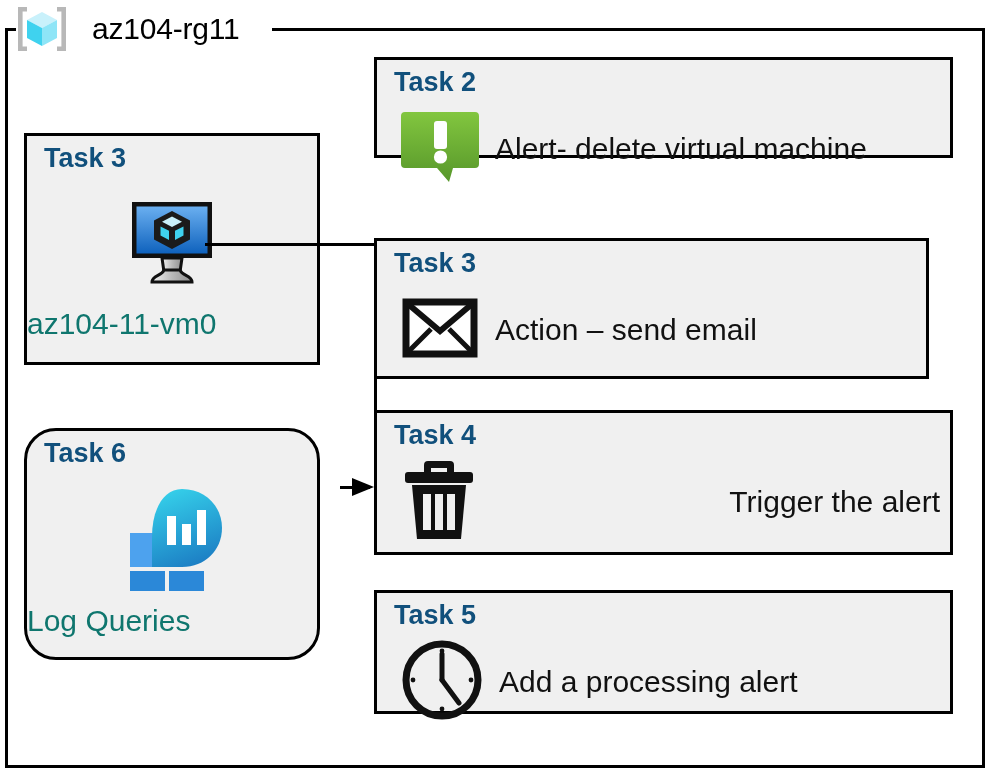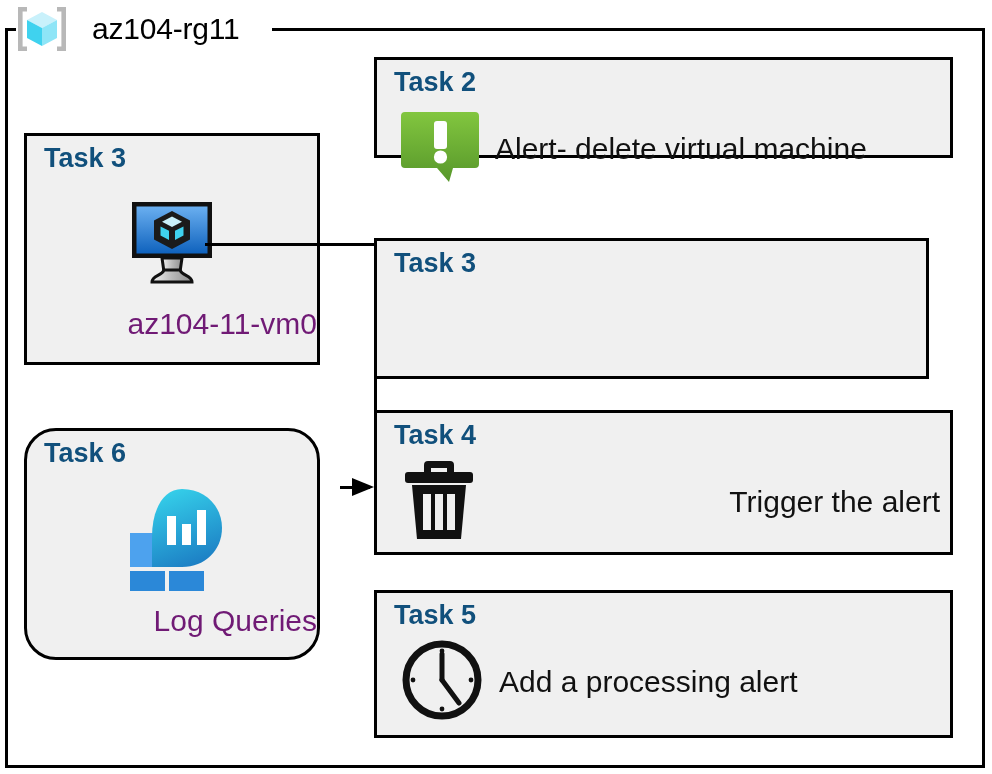--- a/index.html
+++ b/index.html
@@ -108,23 +108,23 @@
     position: absolute;
     left: 0;
     right: 0;
     display: flex;
     justify-content: center;
   }
   .card-left .card-caption {
     position: absolute;
     left: 0;
     right: 0;
-    text-align: right;
+    text-align: left;
     font-size: 30px;
-    color: #701a75;
+    color: #0f766e;
     line-height: 1;
     white-space: nowrap;
   }
 
   
   .card-right .card-row {
     position: absolute;
     left: 22px;
     right: 10px;
     display: flex;
@@ -257,20 +257,30 @@
           <rect x="35" y="13" width="13" height="28" rx="3" fill="#fefefe"></rect>
           <circle cx="41.5" cy="49" r="6.6" fill="#fefefe"></circle>
         </svg>
       </span>
       <span class="card-caption">Alert- delete virtual machine</span>
     </div>
   </div>
 
   <div class="card card-right" style="left:374px; top:238px; width:555px; height:141px;padding-left:32px;">
     <div class="card-label">Task 3</div>
+    <div class="card-row" style="top:50px;">
+      <span>
+        <svg width="82" height="74" viewBox="0 0 82 74" xmlns="http://www.w3.org/2000/svg">
+          <rect x="7" y="11" width="68" height="52" fill="#ffffff" stroke="#111111" stroke-width="7"></rect>
+          <path d="M9 13 L41 40 L73 13" fill="none" stroke="#111111" stroke-width="6"></path>
+          <path d="M9 61 L32 38 M73 61 L50 38" fill="none" stroke="#111111" stroke-width="5"></path>
+        </svg>
+      </span>
+      <span class="card-caption">Action – send email</span>
+    </div>
   </div>
 
   <div class="card card-right" style="left:374px; top:410px; width:579px; height:145px;text-decoration:underline;">
     <div class="card-label">Task 4</div>
     <div class="card-row" style="top:44px;justify-content:space-between;">
       <span>
         <svg width="80" height="86" viewBox="0 0 80 86" xmlns="http://www.w3.org/2000/svg">
 
           <path d="M29 4 H51 A4 4 0 0 1 55 8 V15 H48 V11 H32 V15 H25 V8 A4 4 0 0 1 29 4 Z" fill="#111111"></path>
 
@@ -280,21 +290,21 @@
 
           <rect x="24" y="37" width="8" height="36" fill="#f0f0f0"></rect>
           <rect x="36" y="37" width="8" height="36" fill="#f0f0f0"></rect>
           <rect x="48" y="37" width="8" height="36" fill="#f0f0f0"></rect>
         </svg>
       </span>
       <span class="card-caption">Trigger the alert</span>
     </div>
   </div>
 
-  <div class="card card-right" style="left:374px; top:590px; width:579px; height:148px;">
+  <div class="card card-right" style="left:374px; top:590px; width:579px; height:124px;">
     <div class="card-label">Task 5</div>
     <div class="card-row" style="top:44px;">
       <span>
         <svg width="86" height="86" viewBox="0 0 86 86" xmlns="http://www.w3.org/2000/svg">
           <circle cx="43" cy="43" r="36" fill="none" stroke="#111111" stroke-width="7"></circle>
 
           <circle cx="43" cy="14" r="2.4" fill="#111111"></circle>
           <circle cx="43" cy="72" r="2.4" fill="#111111"></circle>
           <circle cx="14" cy="43" r="2.4" fill="#111111"></circle>
           <circle cx="72" cy="43" r="2.4" fill="#111111"></circle>

